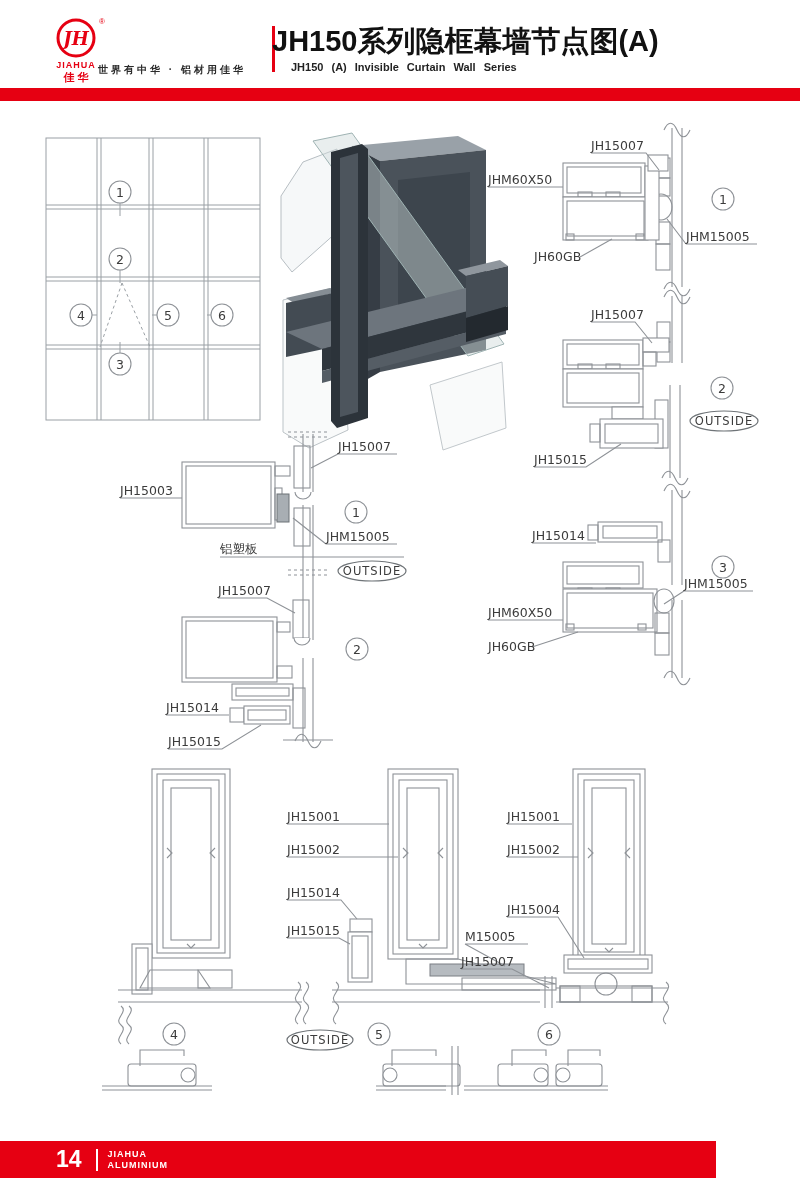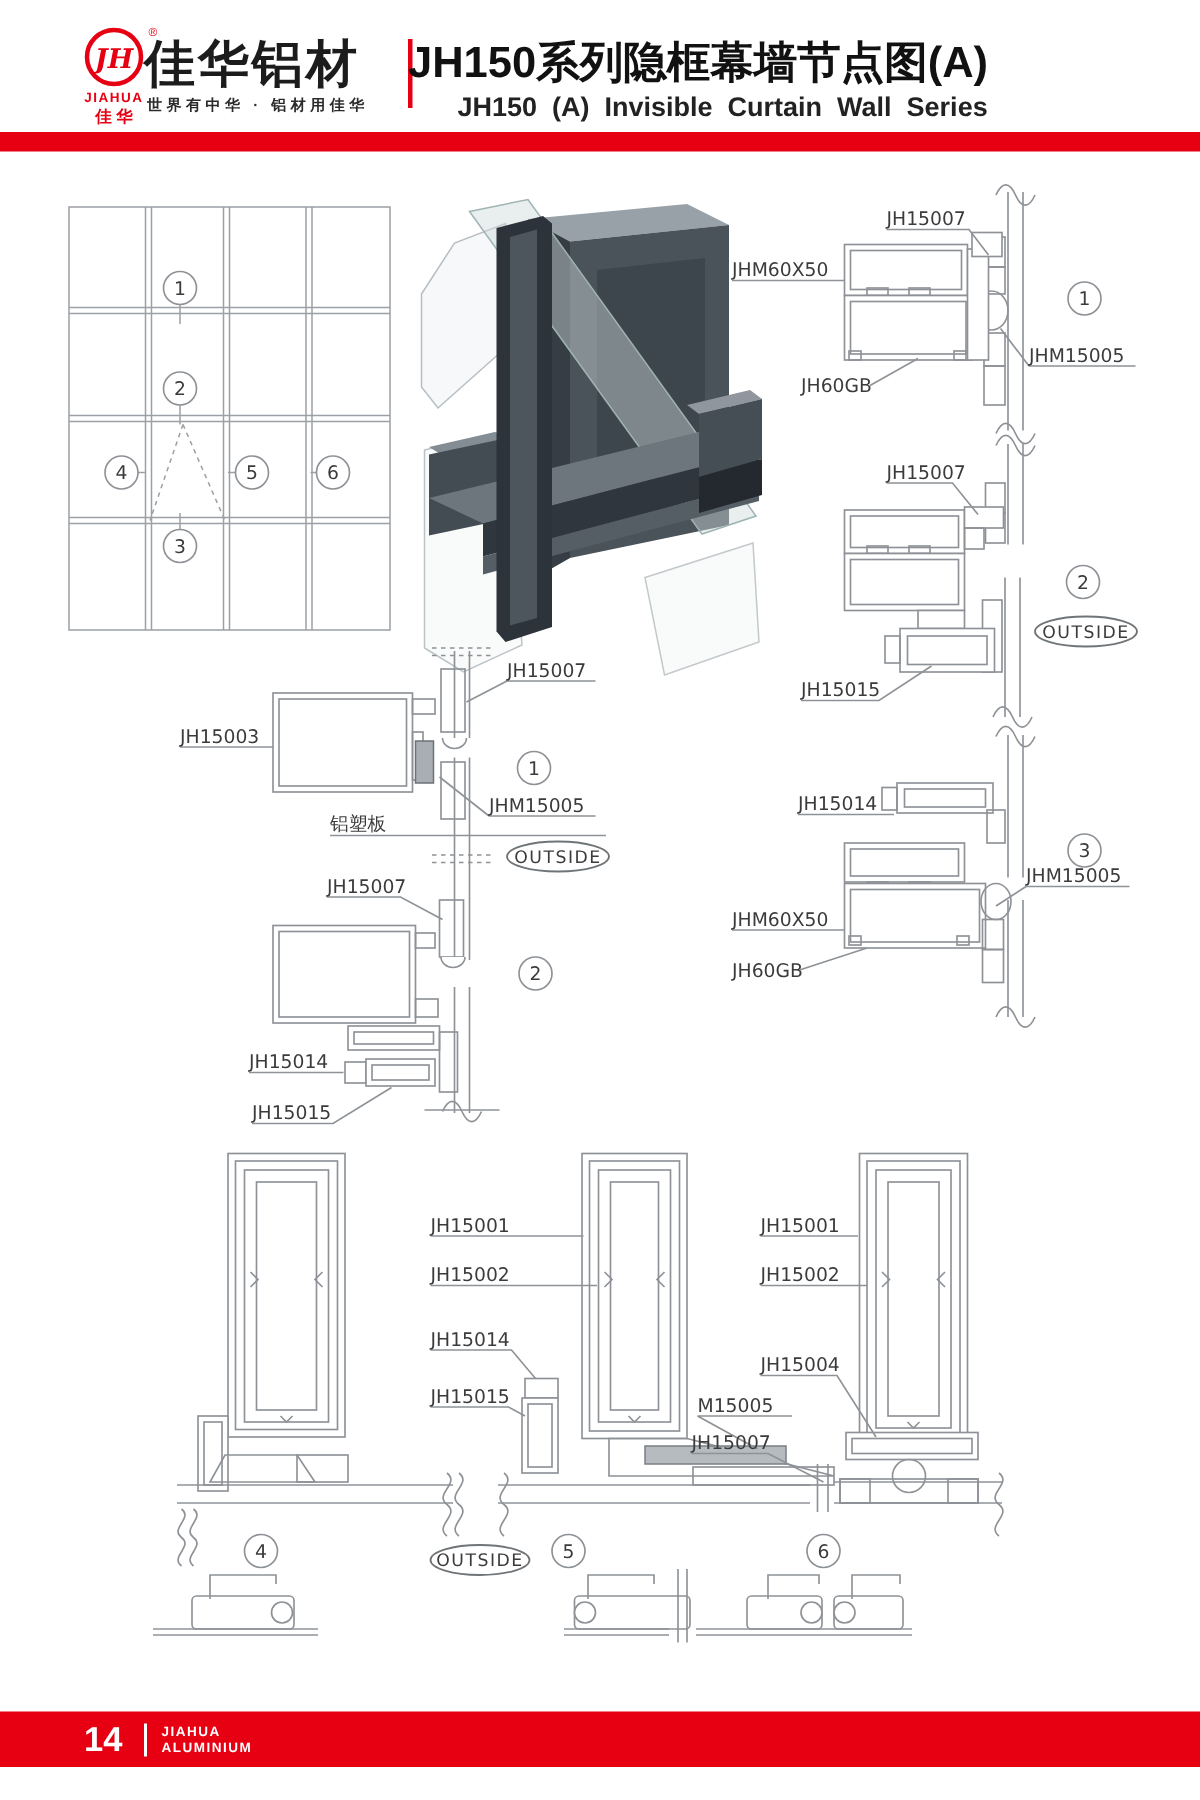--- a/index.html
+++ b/index.html
@@ -7,25 +7,25 @@
        font-family:"Liberation Sans", sans-serif;overflow:hidden;}
   .abs{position:absolute;}
   
   #header{position:absolute;left:0;top:0;width:800px;height:88px;background:#fff;}
   .company-name{position:absolute;left:96px;top:20px;font-size:34px;font-weight:bold;
       color:#1c1c1c;letter-spacing:2px;}
   .tagline{position:absolute;left:98px;top:63px;font-size:10px;font-weight:bold;
       color:#2b2b2b;letter-spacing:3px;}
   .hdr-divider{position:absolute;left:272px;top:26px;width:3px;height:46px;background:#e60012;}
   .title-cn{position:absolute;left:272px;top:22px;font-size:29px;font-weight:bold;color:#111;}
-  .title-en{position:absolute;left:305px;top:61px;font-size:18px;font-weight:bold;
+  .title-en{position:absolute;left:291px;top:61px;font-size:11px;font-weight:bold;
       color:#222;word-spacing:5px;}
   .red-band{position:absolute;left:0;top:88px;width:800px;height:13px;background:#e60012;}
   
-  #footer{position:absolute;left:0;top:1141px;width:800px;height:37px;background:#e60012;
+  #footer{position:absolute;left:0;top:1141px;width:716px;height:37px;background:#e60012;
       display:flex;align-items:center;}
   .page-num{margin-left:56px;font-size:23px;font-weight:bold;color:#fff;}
   .foot-div{width:2px;height:22px;background:#fff;margin-left:14px;margin-right:10px;}
   .foot-brand{color:#fff;font-size:9px;font-weight:bold;letter-spacing:1px;line-height:1.2;}
   
   #drawing{position:absolute;left:0;top:0;}
   .ln{fill:none;stroke:#8e9297;stroke-width:1.1;}
   .lnf{fill:#ffffff;stroke:#8e9297;stroke-width:1.1;}
   .thin{fill:none;stroke:#9aa0a5;stroke-width:1;}
   .lbl{font-family:"DejaVu Sans", sans-serif;font-size:12.5px;fill:#3b3b3b;}
@@ -403,21 +403,20 @@
 <div id="header">
   <div class="abs" style="left:42px;top:12px;">
     <svg width="80" height="72" viewBox="0 0 80 72">
       <circle cx="34" cy="26" r="18" fill="none" stroke="#e60012" stroke-width="3"></circle>
       <text x="34" y="33" text-anchor="middle" font-size="18" font-style="italic" font-weight="bold" fill="#e60012" font-family="DejaVu Serif, serif">JH</text>
       <text x="57" y="12" font-size="8" fill="#e60012">®</text>
       <text x="34" y="56" text-anchor="middle" font-size="9" font-weight="bold" fill="#e60012" letter-spacing="1">JIAHUA</text>
       <text x="34" y="69" text-anchor="middle" font-size="11" font-weight="bold" fill="#e60012">佳 华</text>
     </svg>
   </div>
-  <div class="company-name">佳华铝材</div>
   <div class="tagline">世界有中华 · 铝材用佳华</div>
   <div class="hdr-divider"></div>
   <div class="title-cn">JH150系列隐框幕墙节点图(A)</div>
   <div class="title-en">JH150 (A) Invisible Curtain Wall Series</div>
 </div>
 <div class="red-band"></div>
 
 <div id="footer">
   <div class="page-num">14</div>
   <div class="foot-div"></div>

